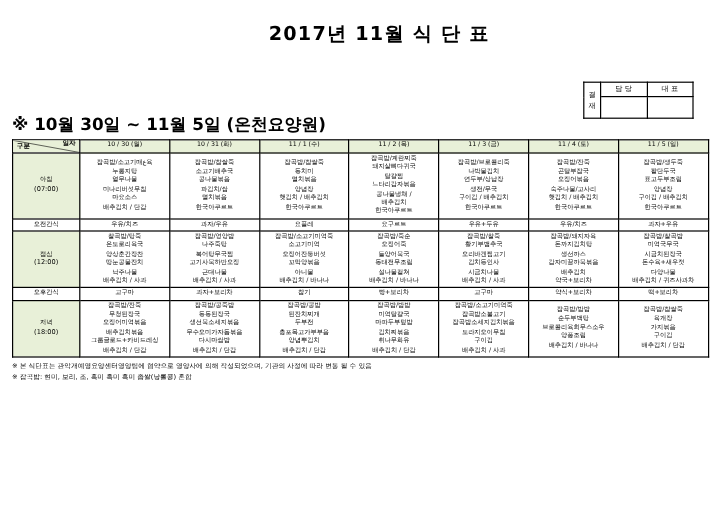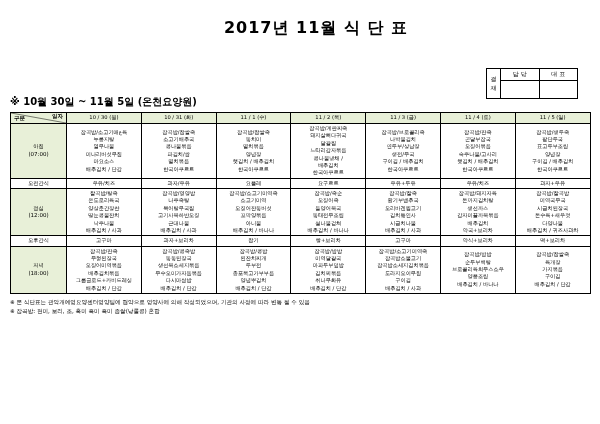--- a/index.html
+++ b/index.html
@@ -54,21 +54,21 @@
   }
   table.approval td.hd {
     height: 12px;
   }
   table.approval td.body-cell {
     height: 18px;
   }
   
   .section-head {
     margin: 56px 0 3px 10px;
-    font-size: 10px;
+    font-size: 14px;
     font-weight: bold;
   }
   
   table.menu {
     border-collapse: collapse;
     width: 580px;
     margin-left: 10px;
     table-layout: fixed;
   }
   table.menu td, table.menu th {

